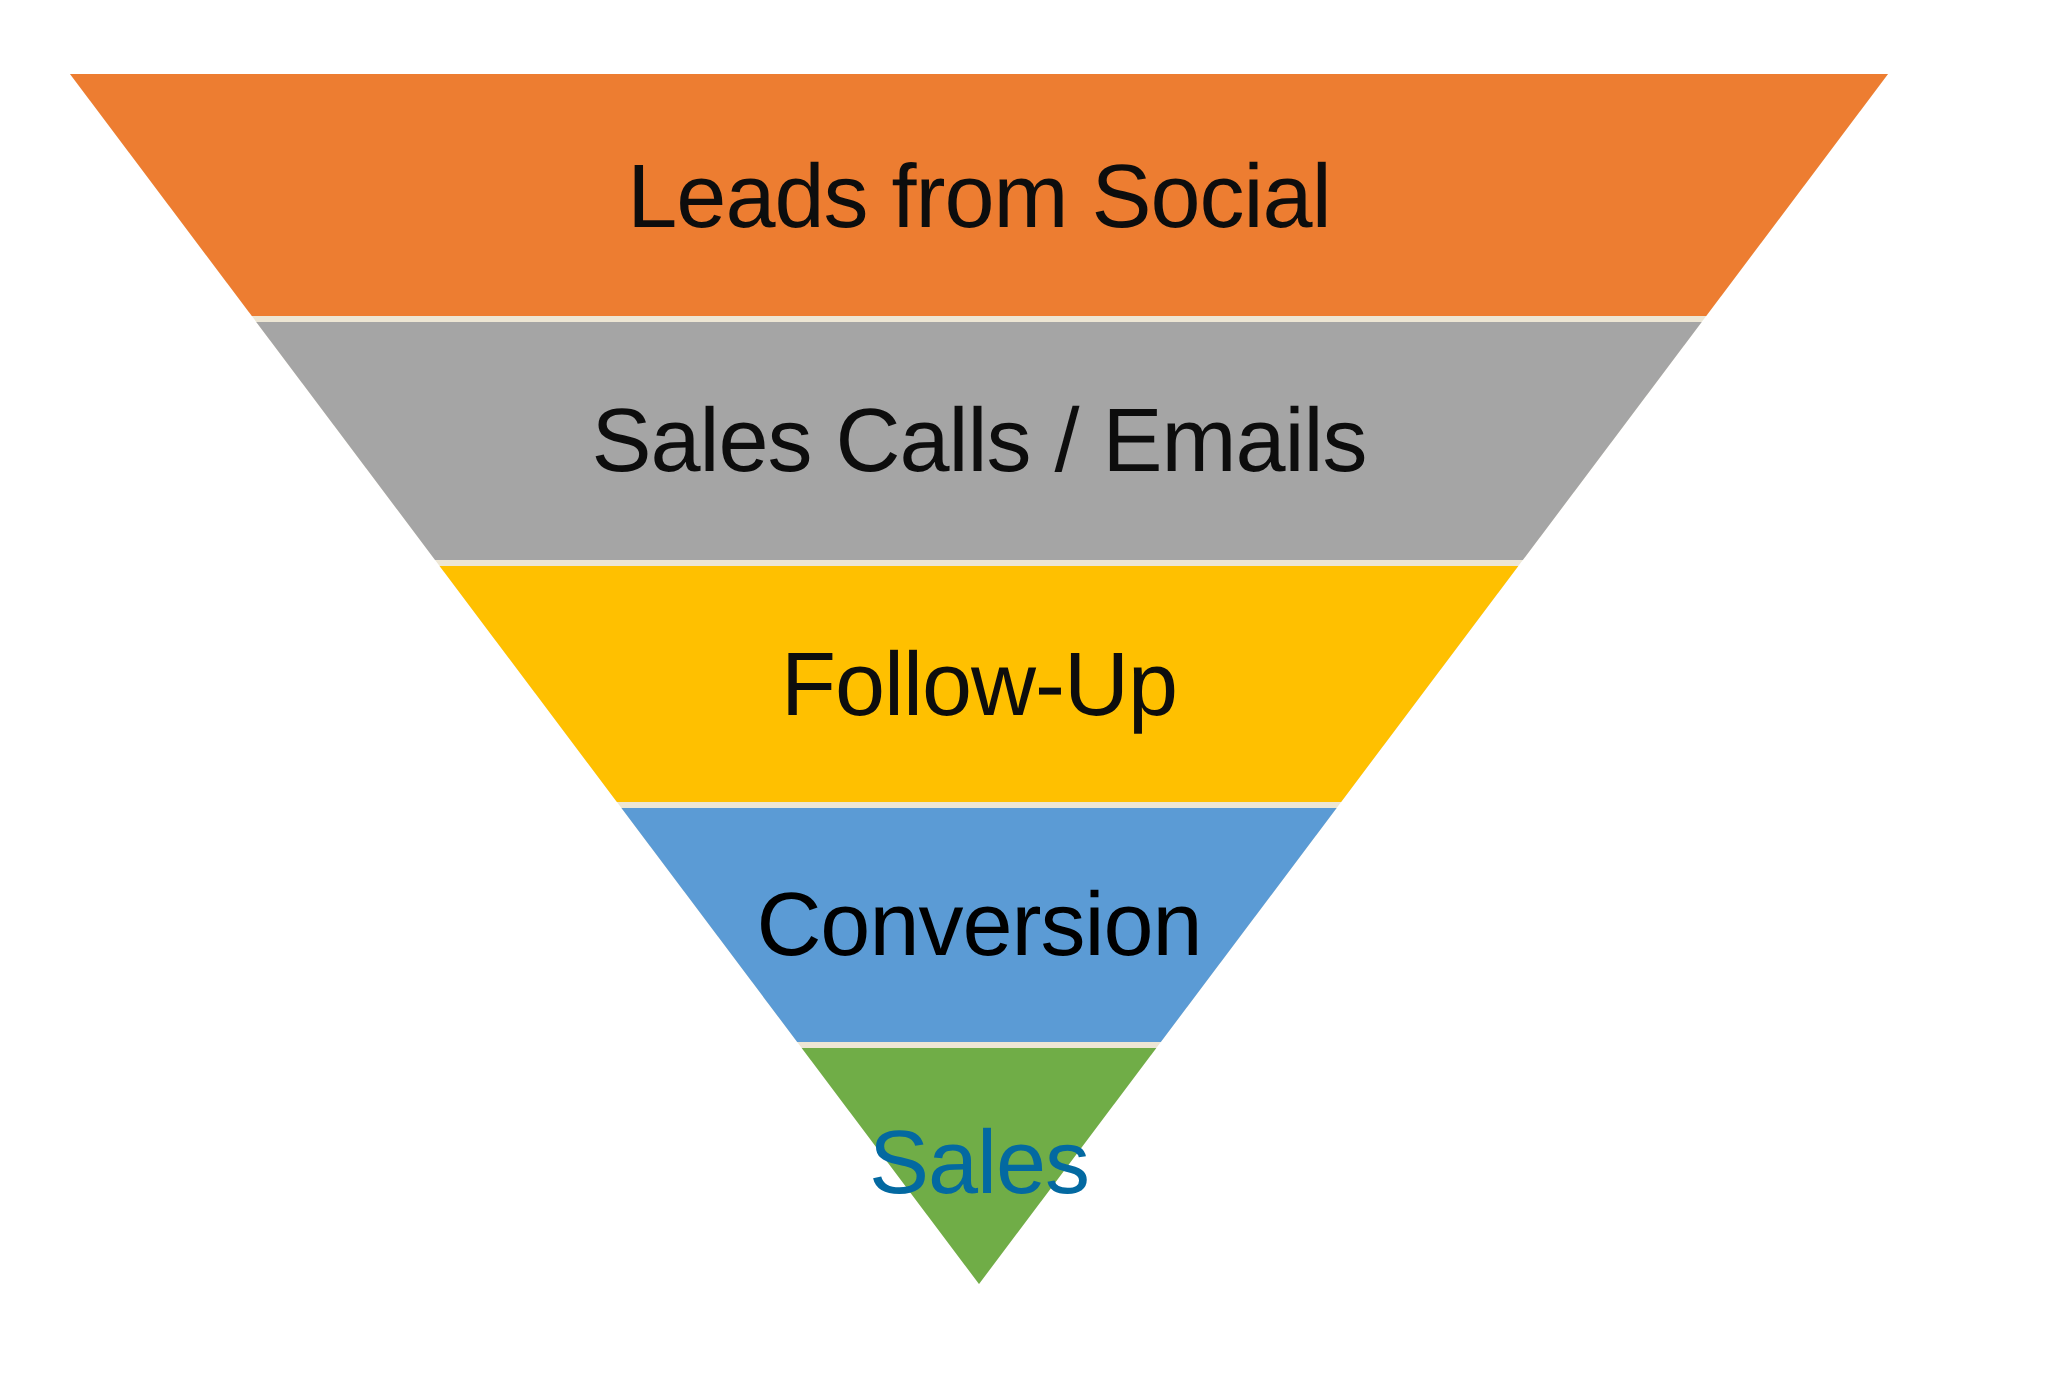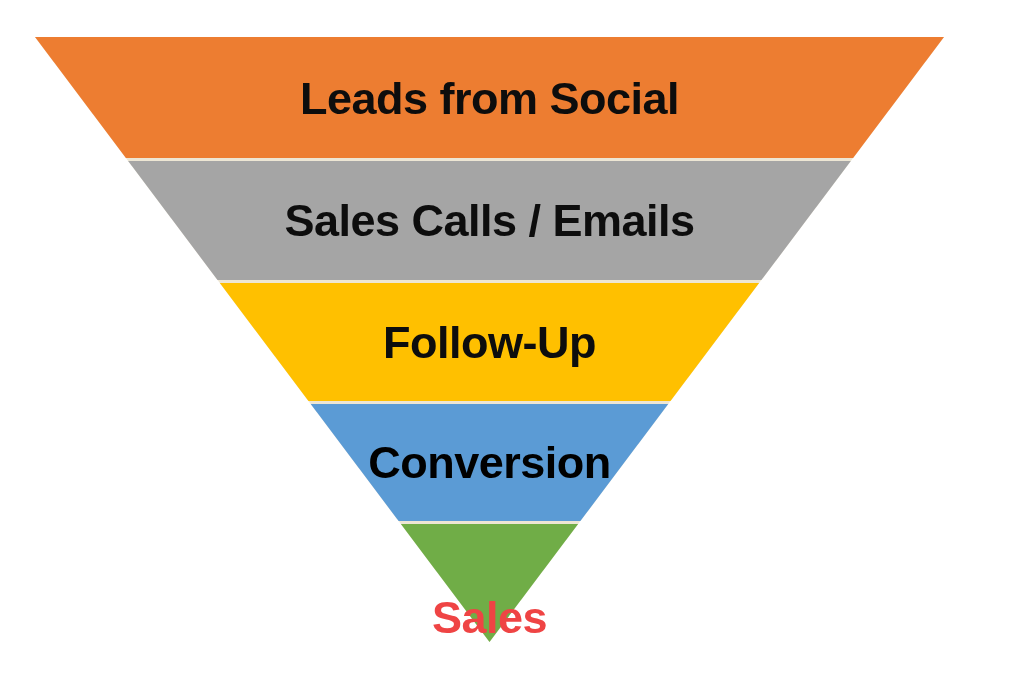--- a/index.html
+++ b/index.html
@@ -9,21 +9,20 @@
   body {
     width: 1024px;
     height: 694px;
     overflow: hidden;
     font-family: "Liberation Sans", sans-serif;
   }
   .stage-wrap {
     position: relative;
     width: 1024px;
     height: 694px;
-    font-weight: bold;
   }
   
   .funnel-shape {
     position: absolute;
     inset: 0;
     clip-path: polygon(35px 37px, 944px 37px, 489.5px 642px);
   }
   .funnel-band {
     position: absolute;
     left: 0;
@@ -53,15 +52,15 @@
       <div class="funnel-band" style="top: 161px; height: 119px; background: rgb(165, 165, 165);"></div>
       <div class="funnel-band" style="top: 283px; height: 118px; background: rgb(255, 192, 0);"></div>
       <div class="funnel-band" style="top: 404px; height: 117px; background: rgb(91, 155, 213);"></div>
       <div class="funnel-band" style="top: 524px; height: 118px; background: rgb(112, 173, 71);"></div>
     </div>
   <div class="funnel-labels" id="funnel-labels">
       <div class="funnel-label" style="top: 98px; color: rgb(13, 13, 13);">Leads from Social</div>
       <div class="funnel-label" style="top: 220px; color: rgb(13, 13, 13);">Sales Calls / Emails</div>
       <div class="funnel-label" style="top: 342px; color: rgb(13, 13, 13);">Follow-Up</div>
       <div class="funnel-label" style="top: 462px; color: #000000;">Conversion</div>
-      <div class="funnel-label" style="top: 581px; color: #ef4444; margin-top: 36px;">Sales</div>
+      <div class="funnel-label" style="top: 581px; color: #0369a1;">Sales</div>
     </div>
 </div>
 
 </body></html>

